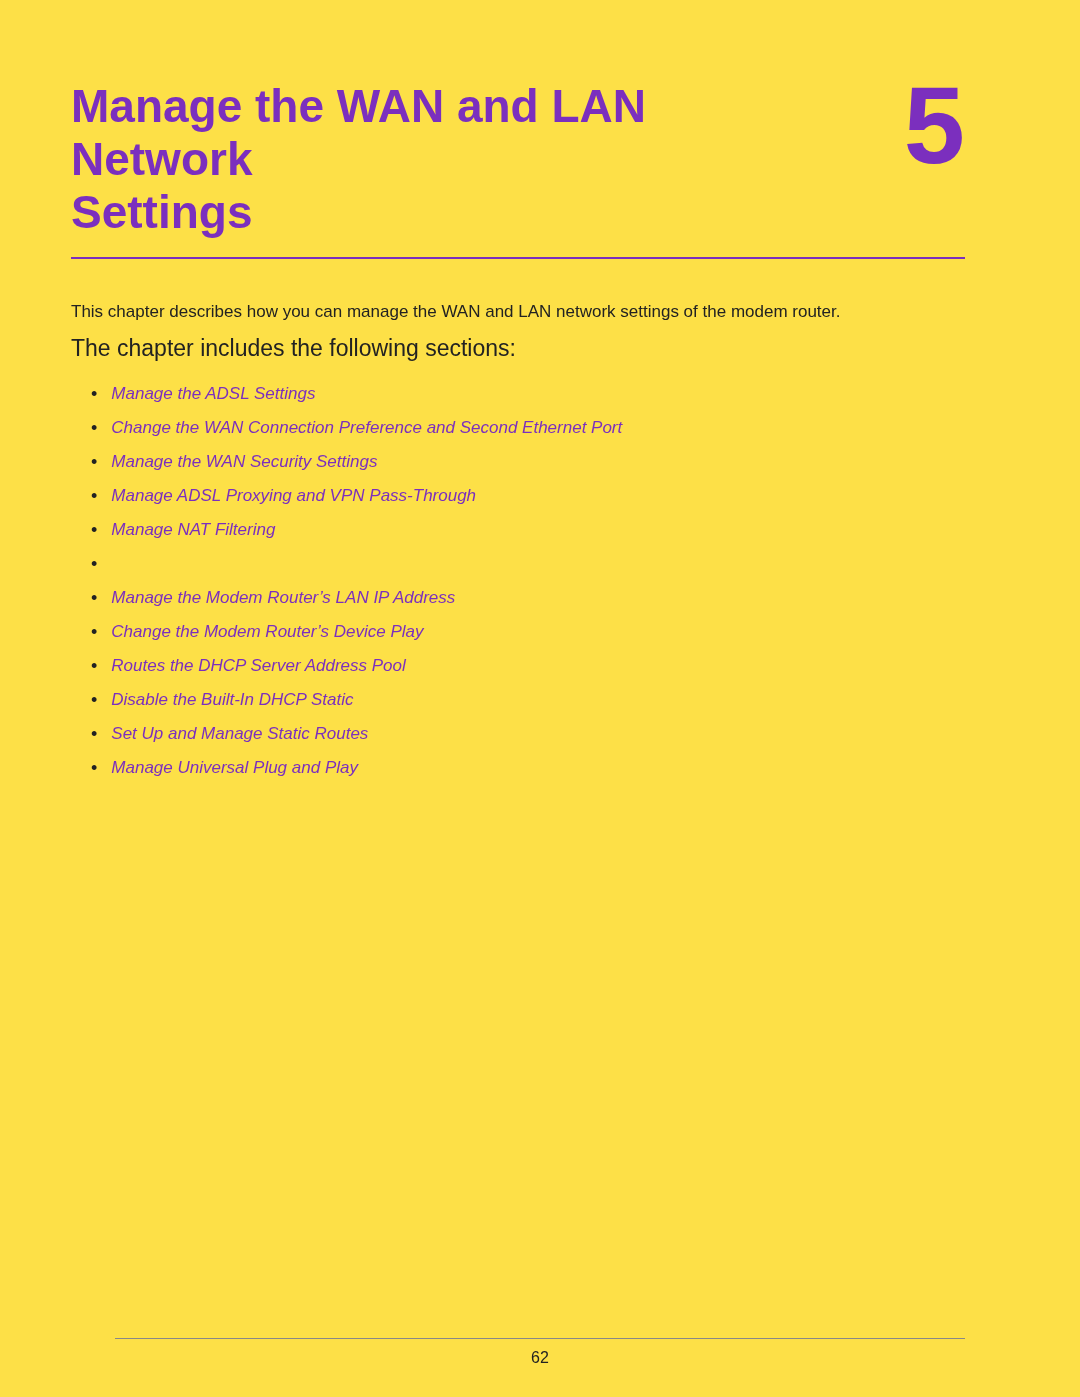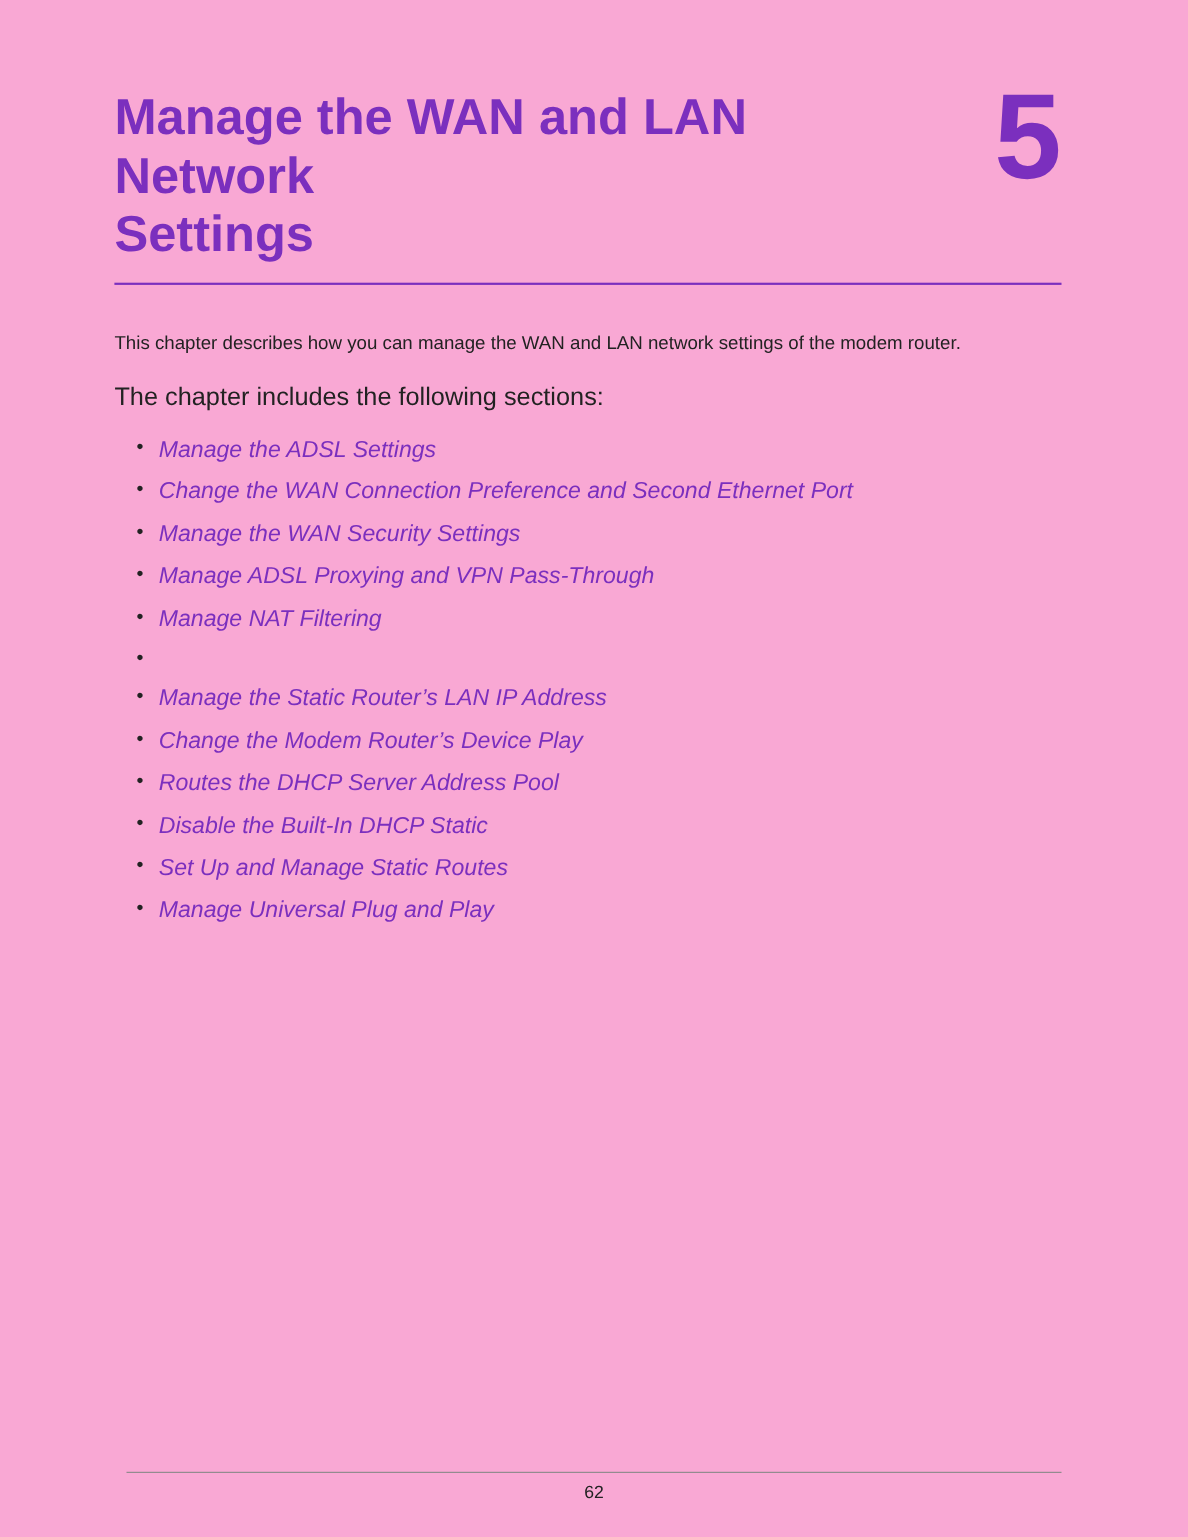--- a/index.html
+++ b/index.html
@@ -12,22 +12,22 @@
       background: #ffffff;
       font-family: Arial, Helvetica, sans-serif;
       width: 1080px;
       min-height: 1397px;
       position: relative;
     }
 
     .page {
       width: 1080px;
       min-height: 1397px;
-      background: #f9a8d4;
-      padding: 80px 115px 80px 104px;
+      background: #fde047;
+      padding: 80px 115px 80px 71px;
       position: relative;
     }
 
     .chapter-header {
       display: flex;
       align-items: flex-start;
       justify-content: space-between;
       margin-bottom: 0;
     }
 
@@ -52,21 +52,21 @@
     .divider {
       border: none;
       border-top: 2px solid #7B2FBE;
       margin: 18px 0 40px 0;
     }
 
     .intro-text {
       font-size: 17px;
       color: #222222;
       line-height: 1.55;
-      margin-bottom: 18px;
+      margin-bottom: 6px;
       max-width: 900px;
     }
 
     .sections-intro {
       font-size: 23px;
       color: #222222;
       line-height: 1.55;
       margin-bottom: 14px;
     }
 
@@ -89,21 +89,21 @@
       margin-right: 14px;
       font-size: 18px;
       line-height: 1.5;
       flex-shrink: 0;
     }
 
     .toc-link {
       color: #7B2FBE;
       font-style: italic;
       text-decoration: none;
-      font-size: 21px;
+      font-size: 17px;
       line-height: 1.5;
       cursor: pointer;
     }
 
     .bottom-divider {
       border: none;
       border-top: 1.5px solid #888888;
       position: absolute;
       bottom: 58px;
       left: 115px;
@@ -158,21 +158,21 @@
       </li>
       <li>
         <span class="bullet">•</span>
         <a class="toc-link" href="#">Manage NAT Filtering</a>
       </li>
       <li>
         <span class="bullet">•</span>
       </li>
       <li>
         <span class="bullet">•</span>
-        <a class="toc-link" href="#">Manage the Static Router’s LAN IP Address</a>
+        <a class="toc-link" href="#">Manage the Modem Router’s LAN IP Address</a>
       </li>
       <li>
         <span class="bullet">•</span>
         <a class="toc-link" href="#">Change the Modem Router’s Device Play</a>
       </li>
       <li>
         <span class="bullet">•</span>
         <a class="toc-link" href="#">Routes the DHCP Server Address Pool</a>
       </li>
       <li>

